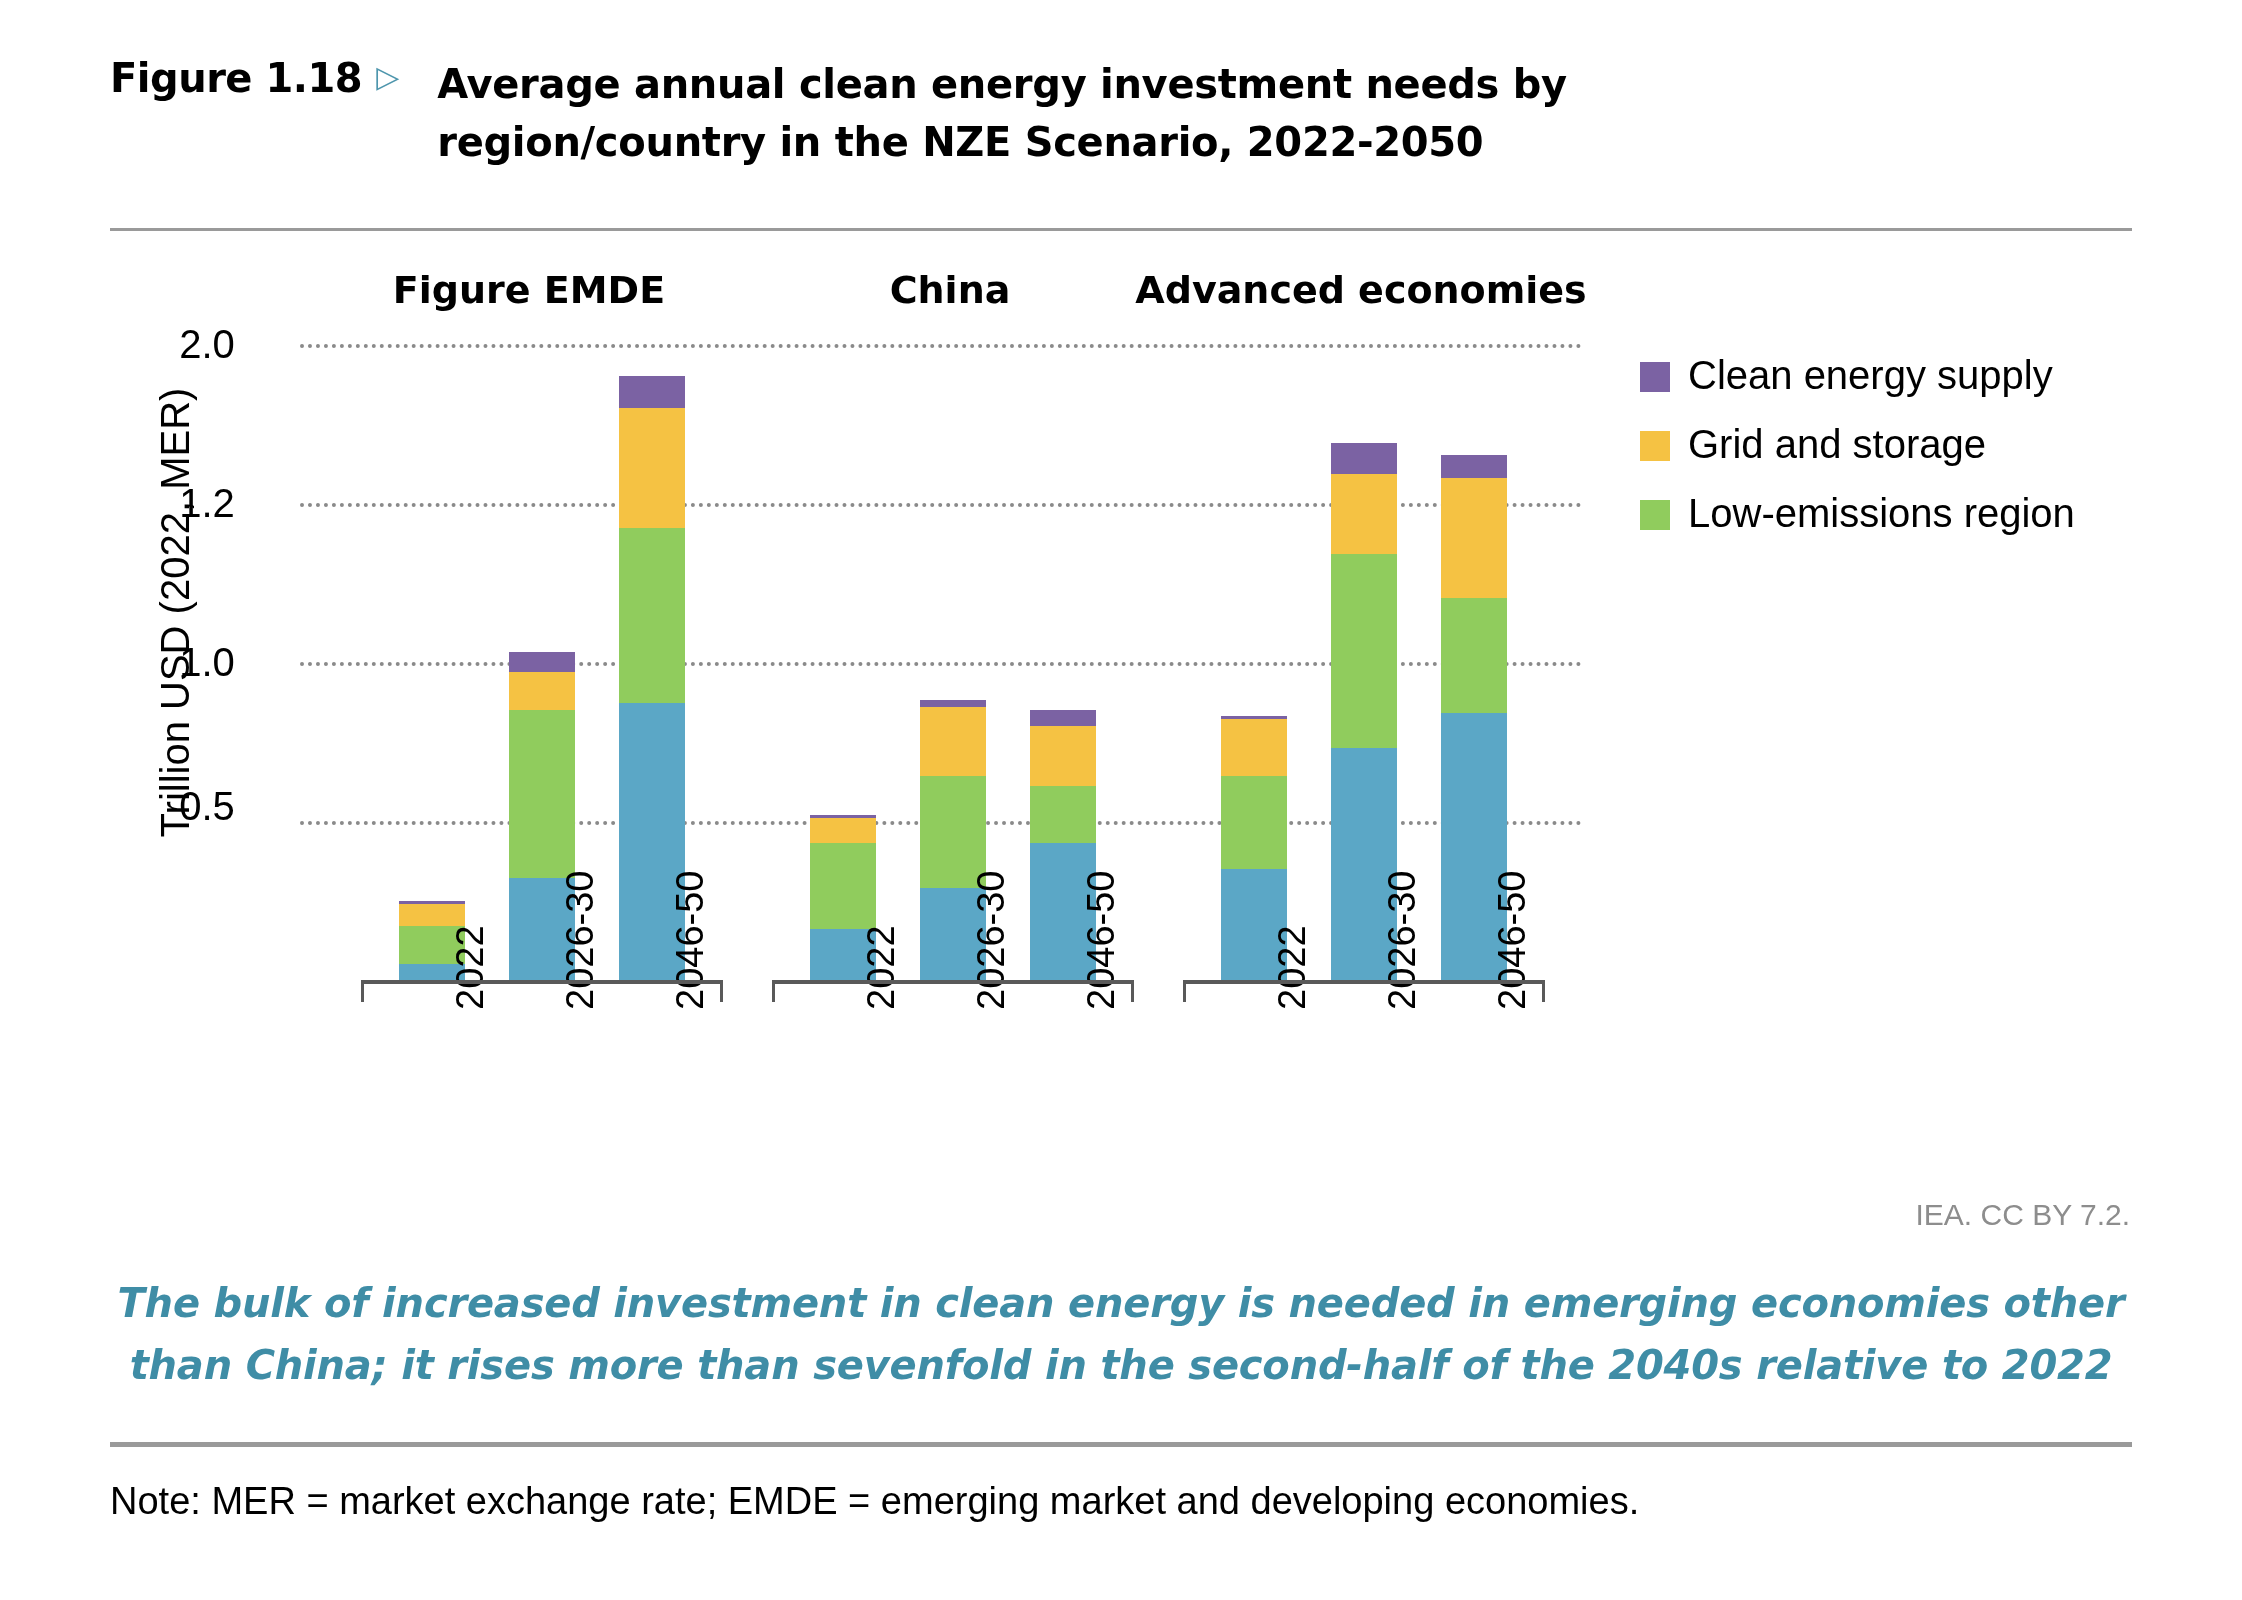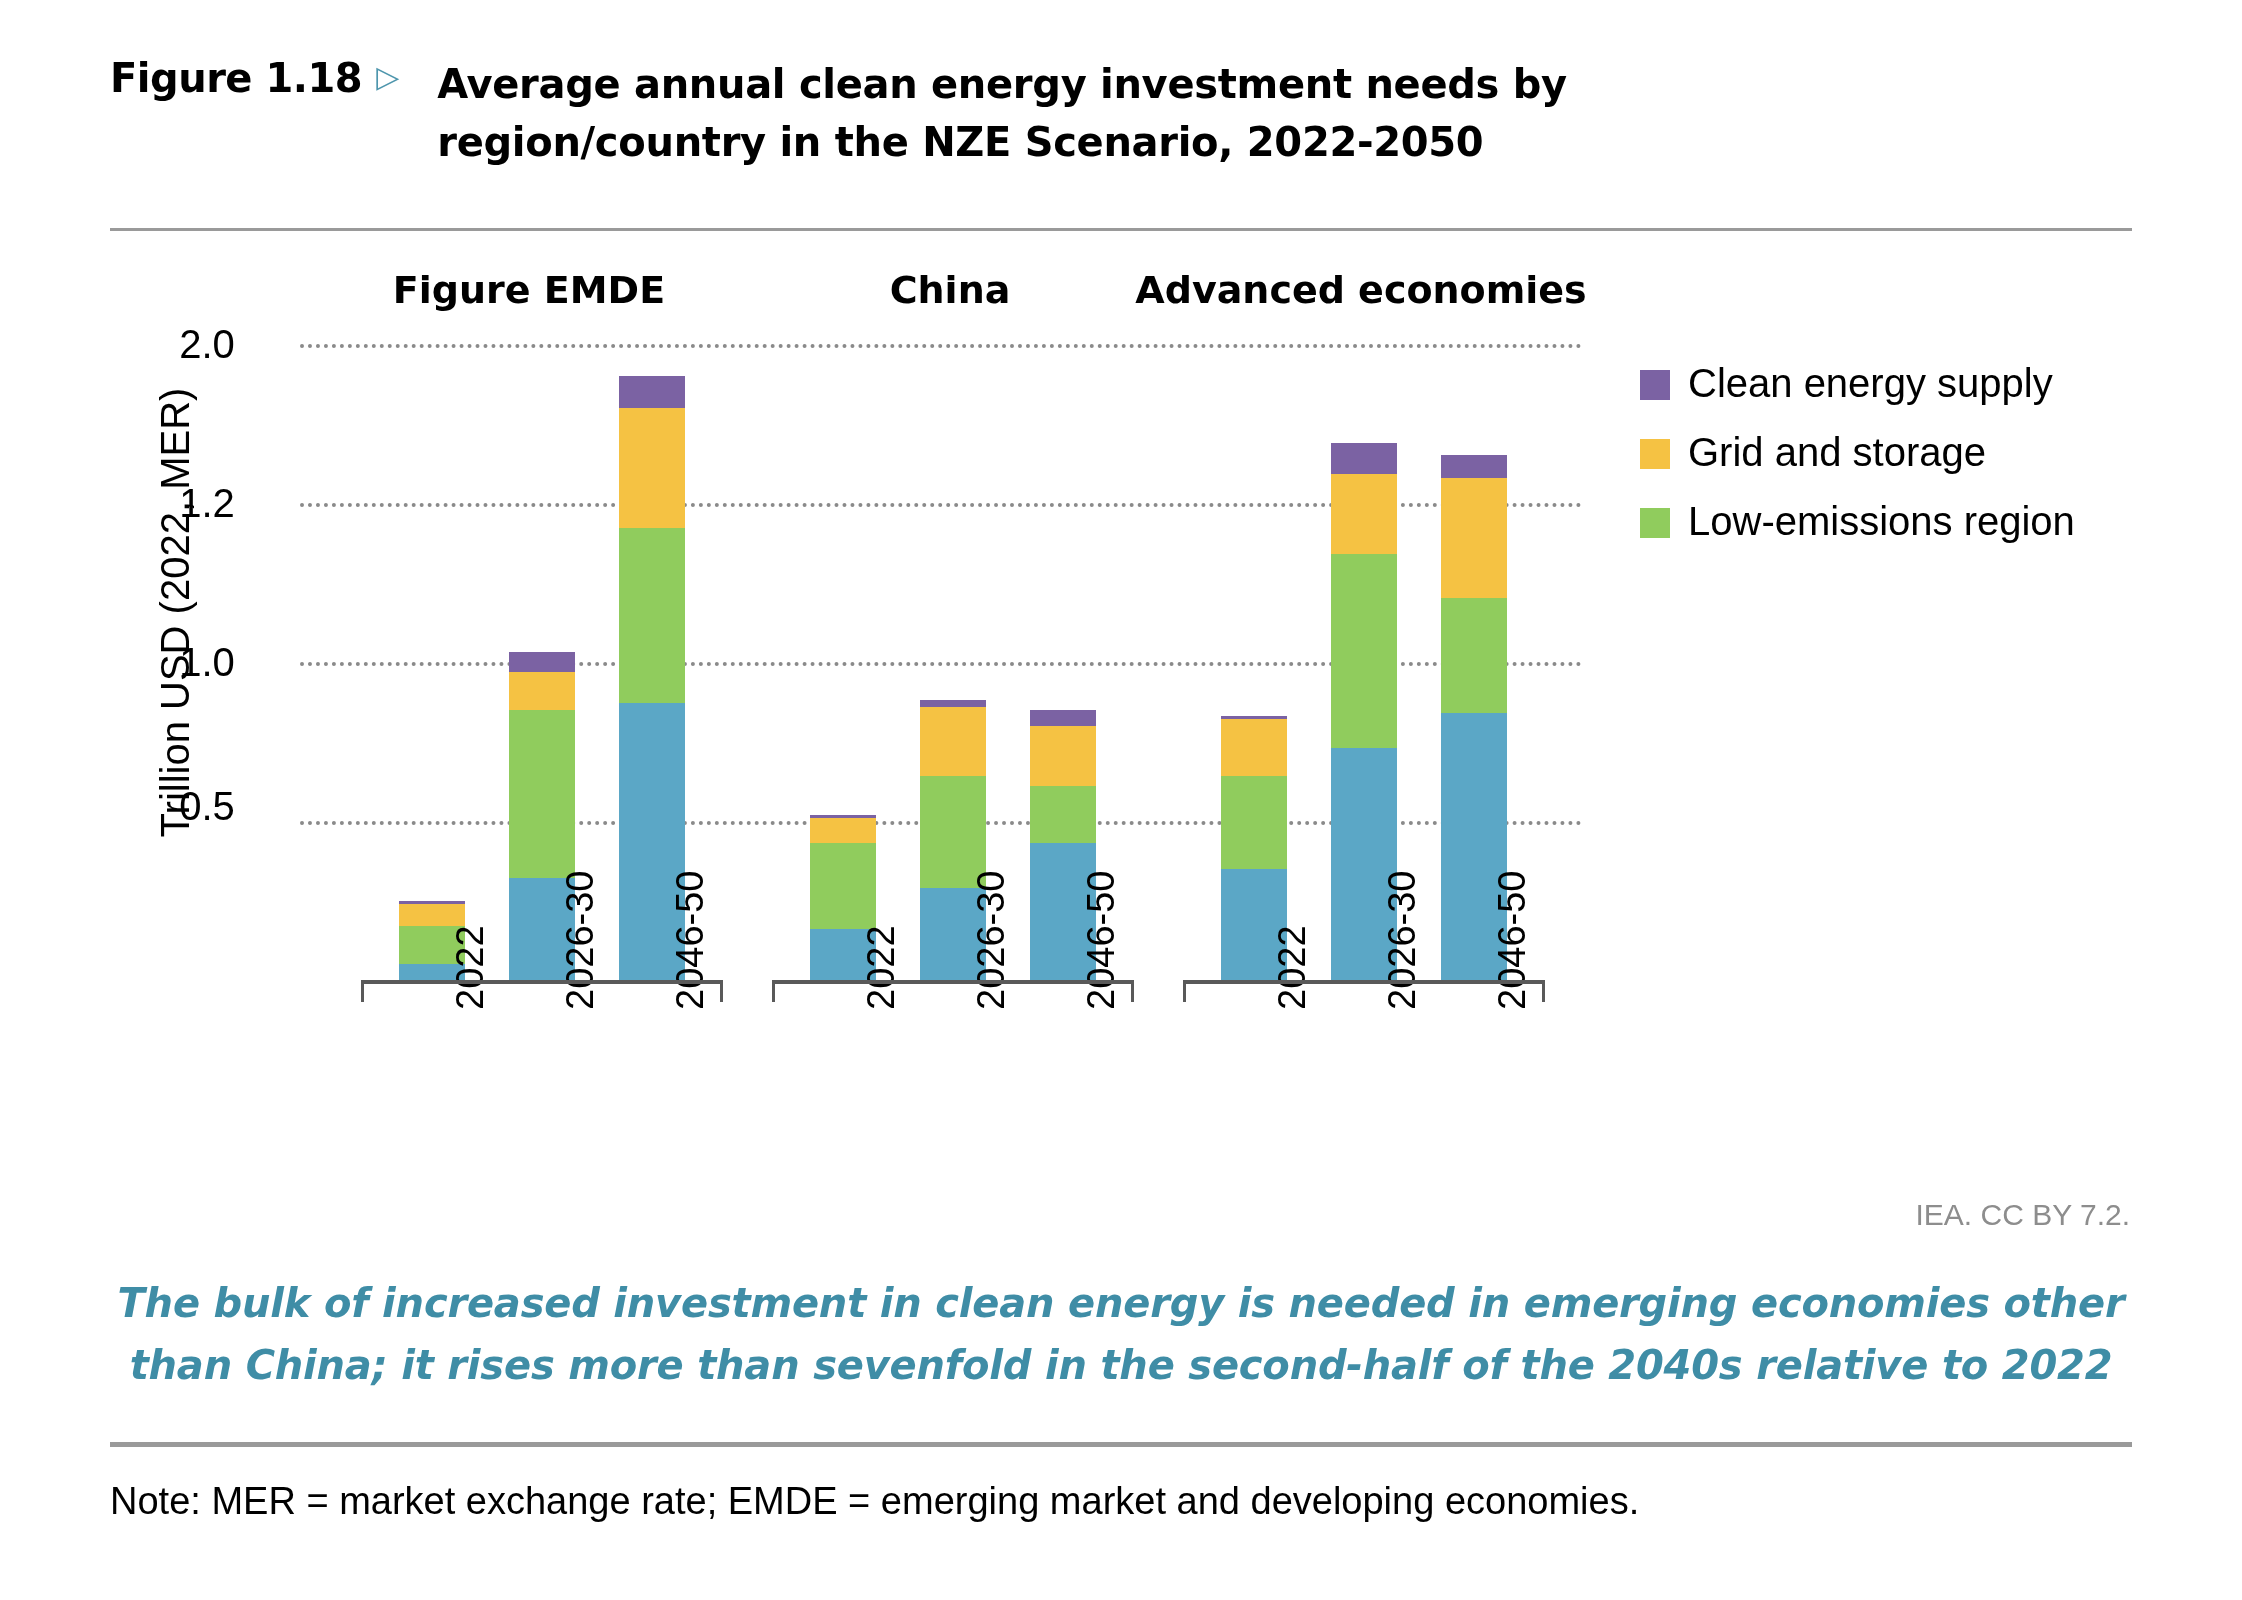--- a/index.html
+++ b/index.html
@@ -88,21 +88,20 @@
 
   .axisline{ position:absolute; background:#595959; }
 
   
   .legend{
     position:absolute; left:1640px; top:352px; width:560px;
   }
   .legend-item{
     display:flex; align-items:flex-start;
     margin-bottom:22px;
-    margin-top:8px;
   }
   .legend-swatch{
     width:30px; height:30px; flex:0 0 30px; margin-top:10px; margin-right:18px;
   }
   .legend-label{
     font-size:40px; line-height:1.18;
     font-family:"Liberation Sans", sans-serif;
     max-width:480px;
   }
 

